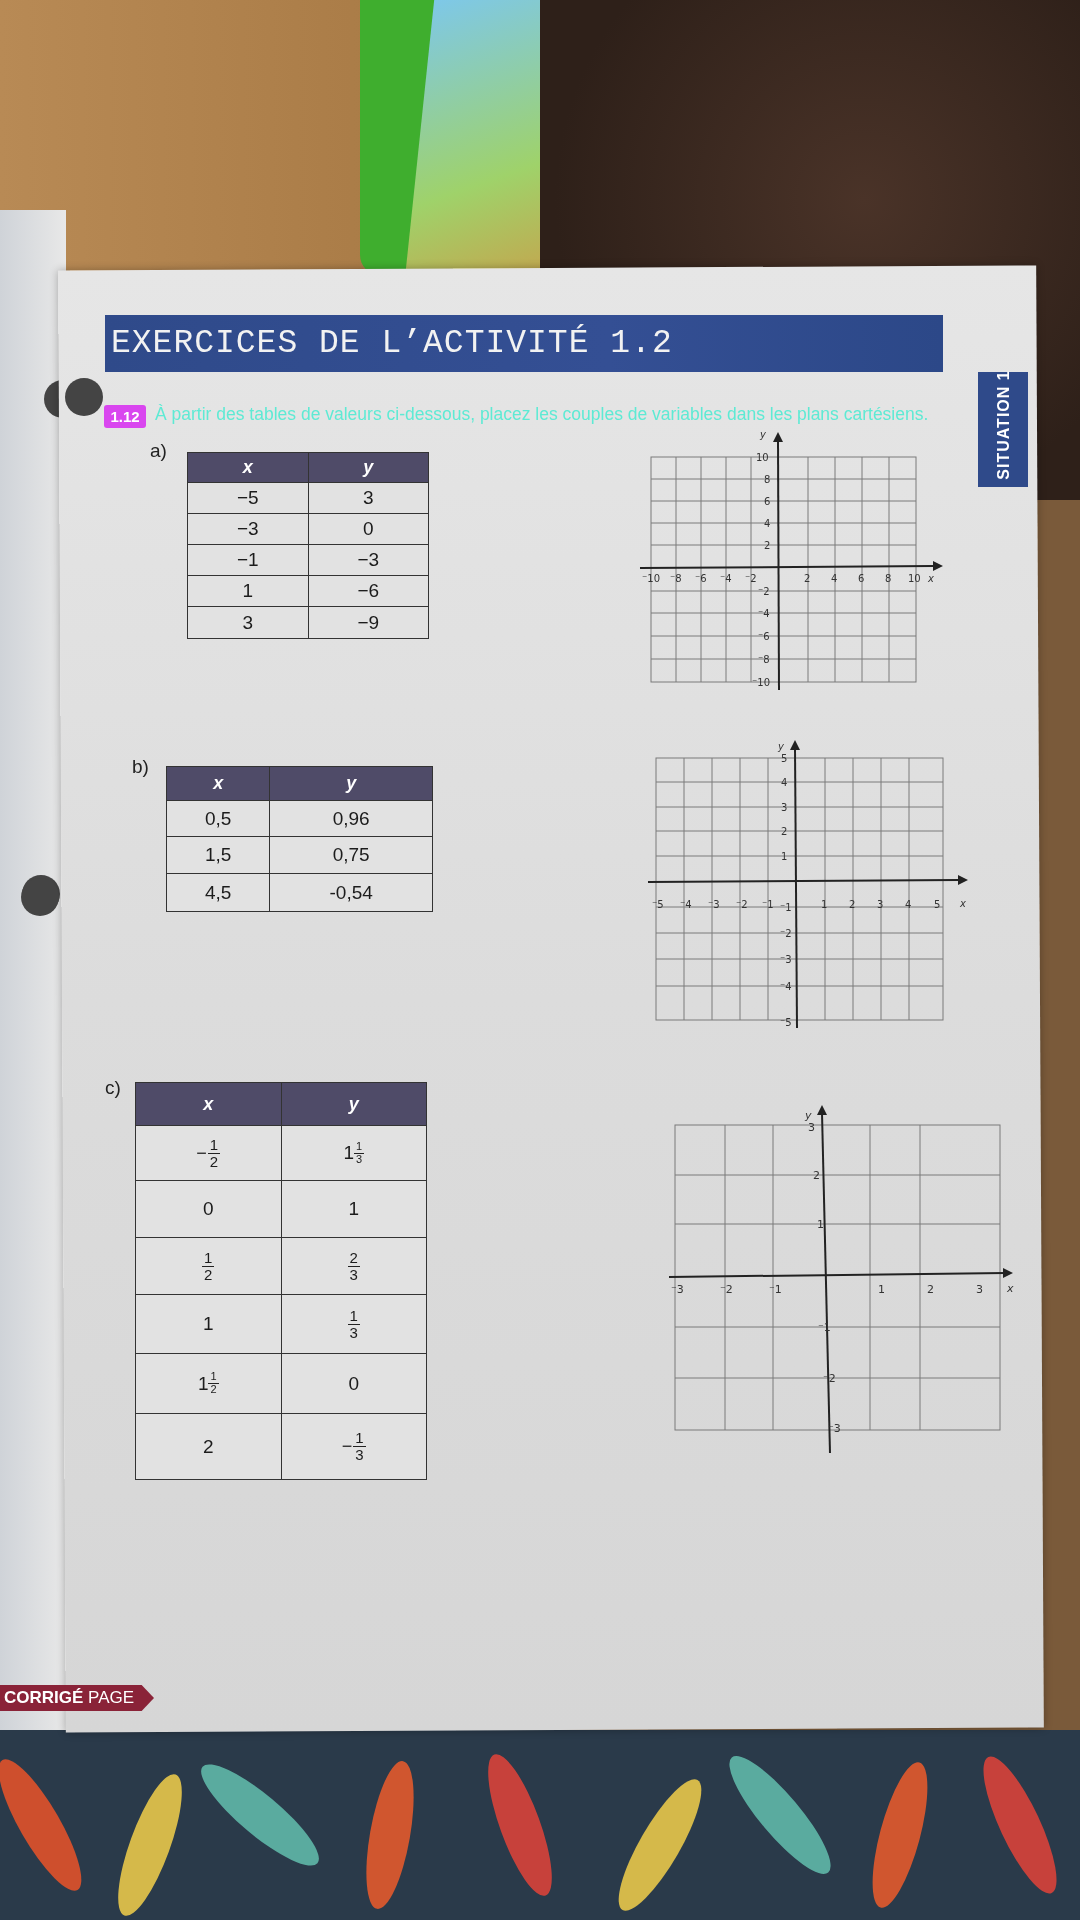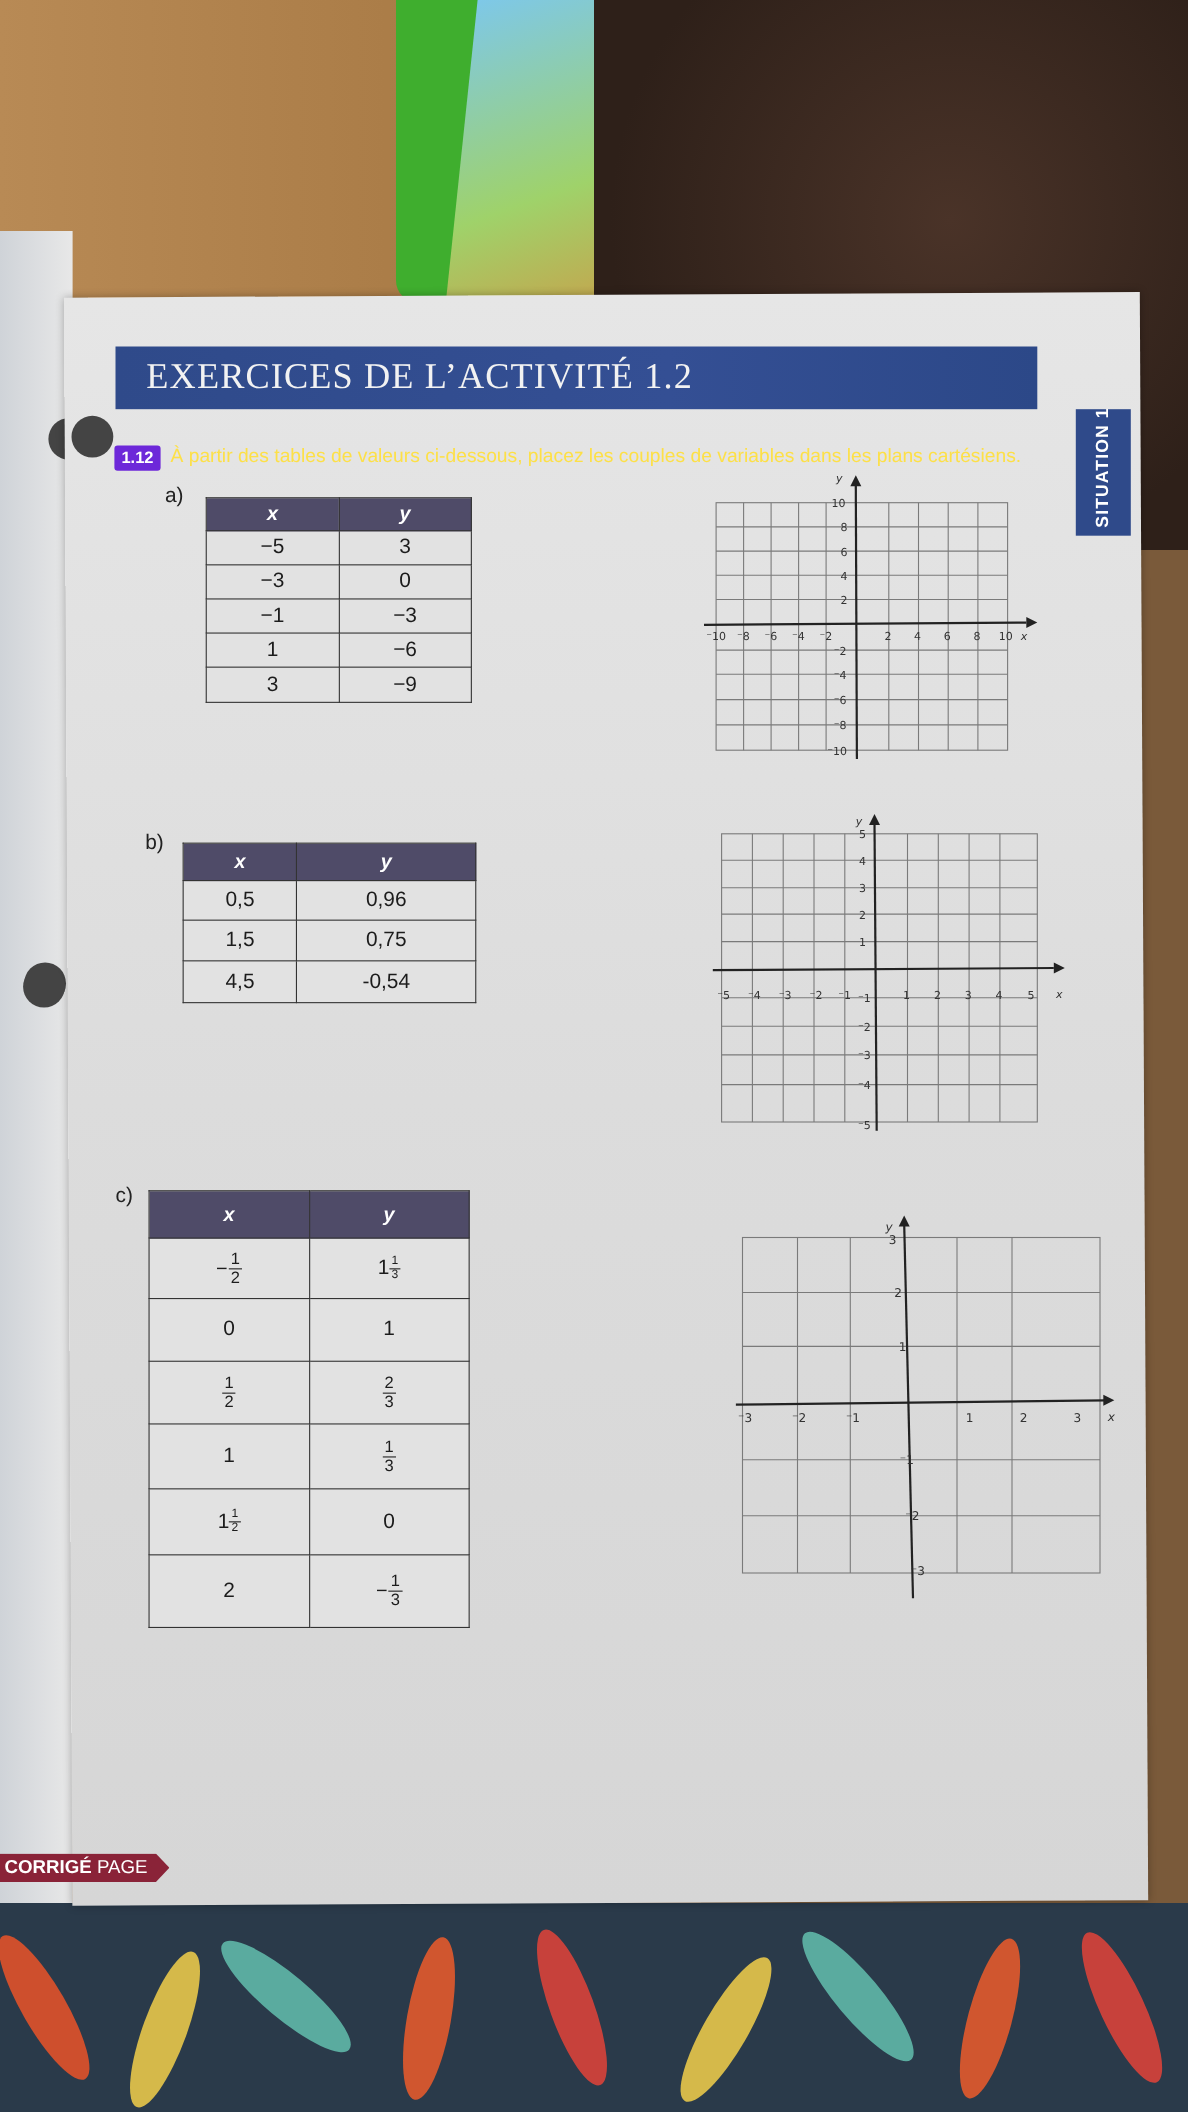--- a/index.html
+++ b/index.html
@@ -13,27 +13,27 @@
     background:radial-gradient(circle at 60% 40%,#4a3328,#2e2019 70%);}
   .bg-bottom{position:absolute;left:0;top:1730px;width:1080px;height:190px;background:#2a3a4a;}
   .leaf{position:absolute;width:40px;height:150px;border-radius:50%;opacity:.9}
   .page{position:absolute;left:62px;top:268px;width:978px;height:1462px;
     background:linear-gradient(180deg,#e6e6e6,#dcdcdc 50%,#d6d6d6);transform:rotate(-0.3deg);
     box-shadow:0 0 8px rgba(0,0,0,.3);}
   .page-left{position:absolute;left:0;top:210px;width:66px;height:1520px;background:linear-gradient(90deg,#cfd3d8,#e8e8e8);}
   .hole{position:absolute;width:38px;height:38px;border-radius:50%;background:#444;}
   .title-bar{position:absolute;left:105px;top:315px;width:838px;height:57px;
     background:linear-gradient(90deg,#2f4a8a,#344f94 60%,#2c4888);}
-  .title-bar span{position:absolute;left:28px;top:10px;color:#f2f2f2;font-size:33px;letter-spacing:1px;font-family:Liberation Serif, serif;}
+  .title-bar span{position:absolute;left:6px;top:10px;color:#f2f2f2;font-size:33px;letter-spacing:1px;font-family:Liberation Mono, monospace;}
   .side-tab{position:absolute;left:978px;top:372px;width:50px;height:115px;background:#2f4a8a;}
   .side-tab span{position:absolute;left:-32px;top:44px;width:115px;transform:rotate(-90deg);
     color:#fff;font-size:16px;font-weight:bold;text-align:center;letter-spacing:1px;}
-  .q-num{position:absolute;left:104px;top:405px;width:42px;height:23px;background:#6d28d9;color:#fff;
+  .q-num{position:absolute;left:104px;top:405px;width:42px;height:23px;background:#d946ef;color:#fff;
     font-size:15px;font-weight:bold;line-height:23px;text-align:center;border-radius:3px;}
-  .q-text{position:absolute;left:155px;top:404px;font-size:17.5px;color:#fde047;}
+  .q-text{position:absolute;left:155px;top:404px;font-size:17.5px;color:#5eead4;}
   .part-label{position:absolute;font-size:19px;color:#222;}
   table.vt{position:absolute;border-collapse:collapse;background:#e2e2e2;}
   table.vt th{background:#4f4b68;color:#fff;font-style:italic;font-weight:bold;font-size:18px;border:1.5px solid #333;}
   table.vt td{border:1.5px solid #333;text-align:center;font-size:19px;color:#1c1c1c;}
   .frac{display:inline-flex;flex-direction:column;align-items:center;vertical-align:middle;font-size:15px;line-height:1.05;}
   .frac .n{border-bottom:1.4px solid #222;padding:0 2px;}
   .neg{font-size:18px;vertical-align:middle;margin-right:1px;}
   .mixed-whole{font-size:19px;vertical-align:middle;}
   .mixed .frac{font-size:11px;}
   svg.graph{position:absolute;overflow:visible;}

